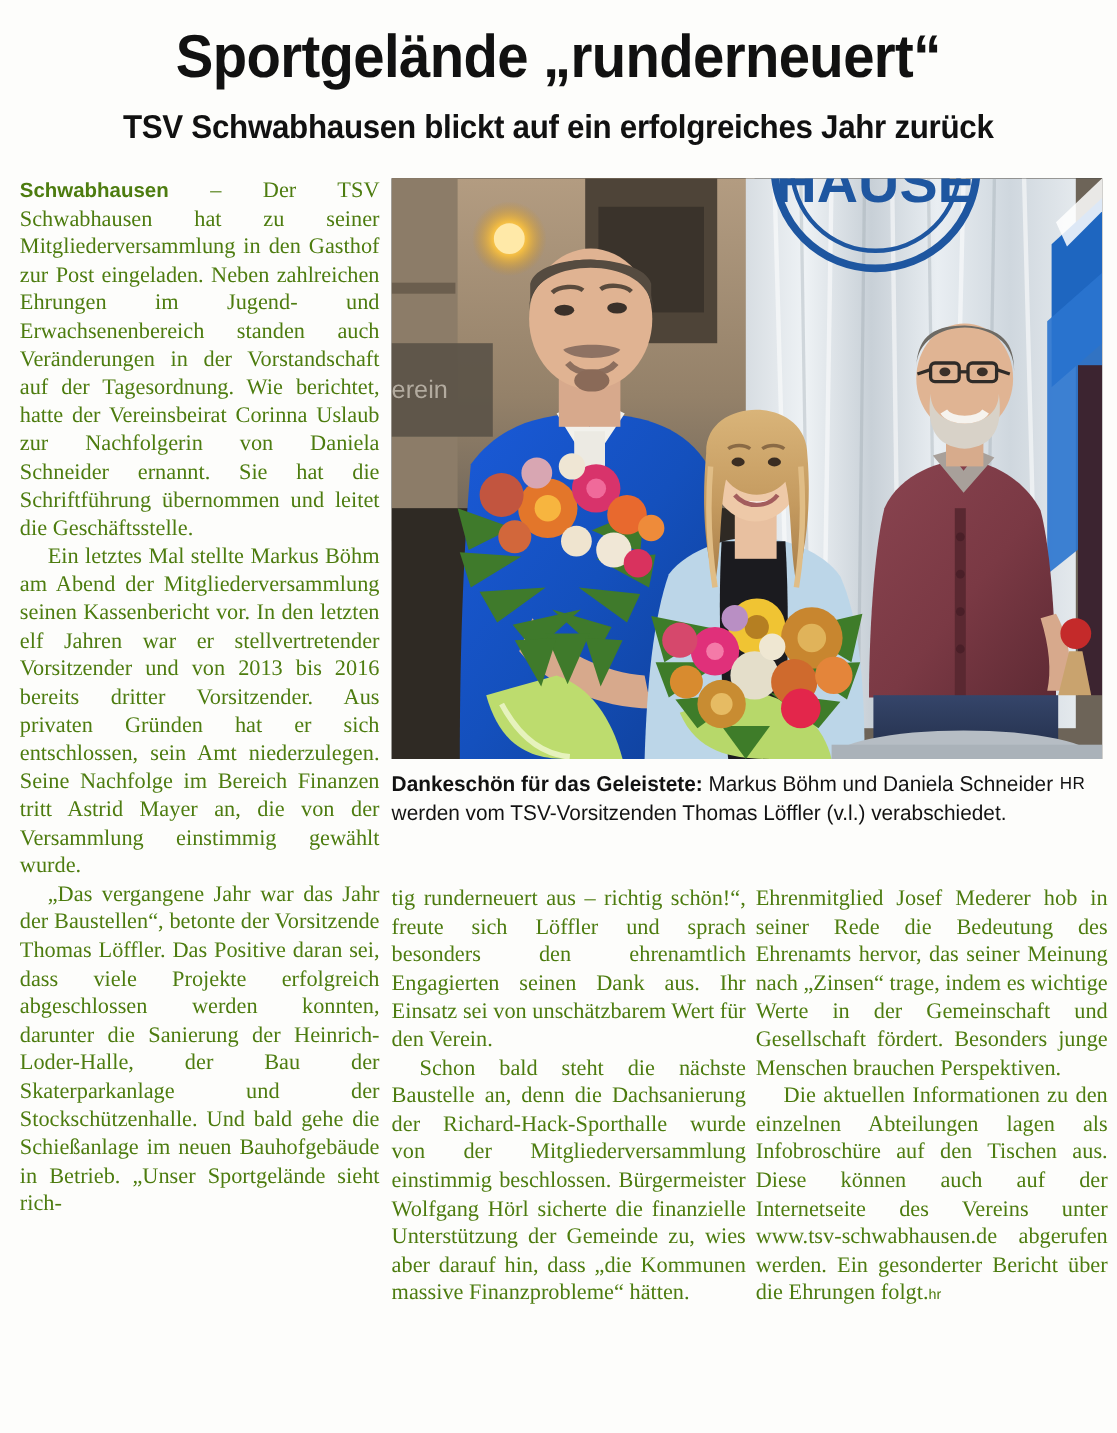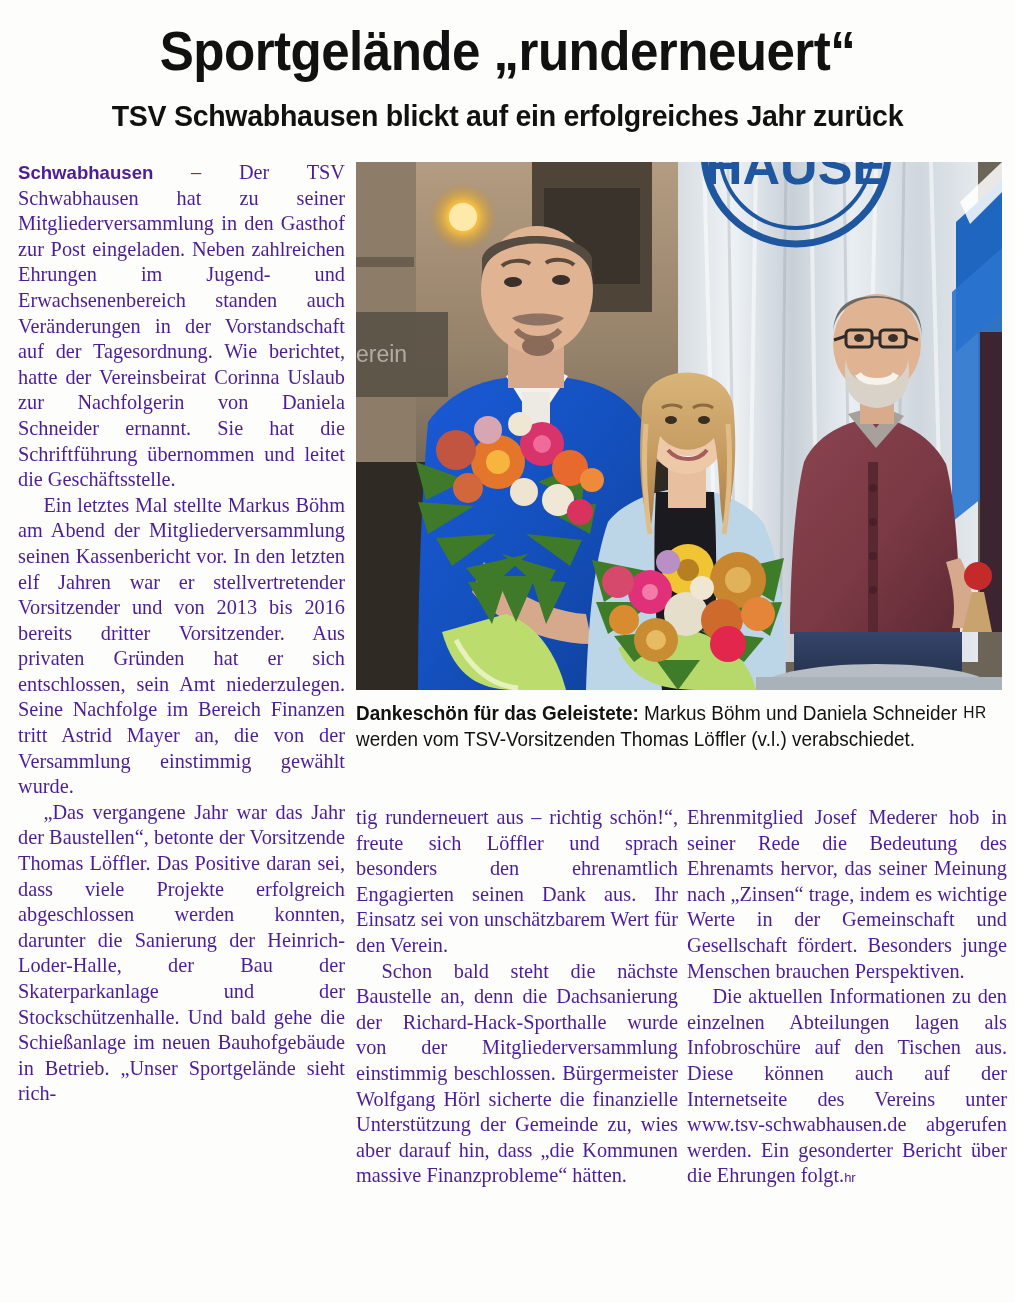--- a/index.html
+++ b/index.html
@@ -43,21 +43,21 @@
   }
 
   
   .col{
     position:absolute;
     font-size:20.3px;
     line-height:25.6px;
     text-align:justify;
     text-justify:inter-word;
     hyphens:manual;
-    color:#4c1d95;
+    color:#4d7c0f;
   }
   .col p{margin:0;}
   .col p + p{text-indent:1.25em;}
   .lead-name{font-family:"Liberation Sans", sans-serif;font-weight:700;font-size:18.6px;}
 
   #col1{left:18px;top:160px;width:327px;}
   #col2{left:356px;top:805px;width:322px;}
   #col3{left:687px;top:805px;width:320px;}
 
   .byline-inline{

